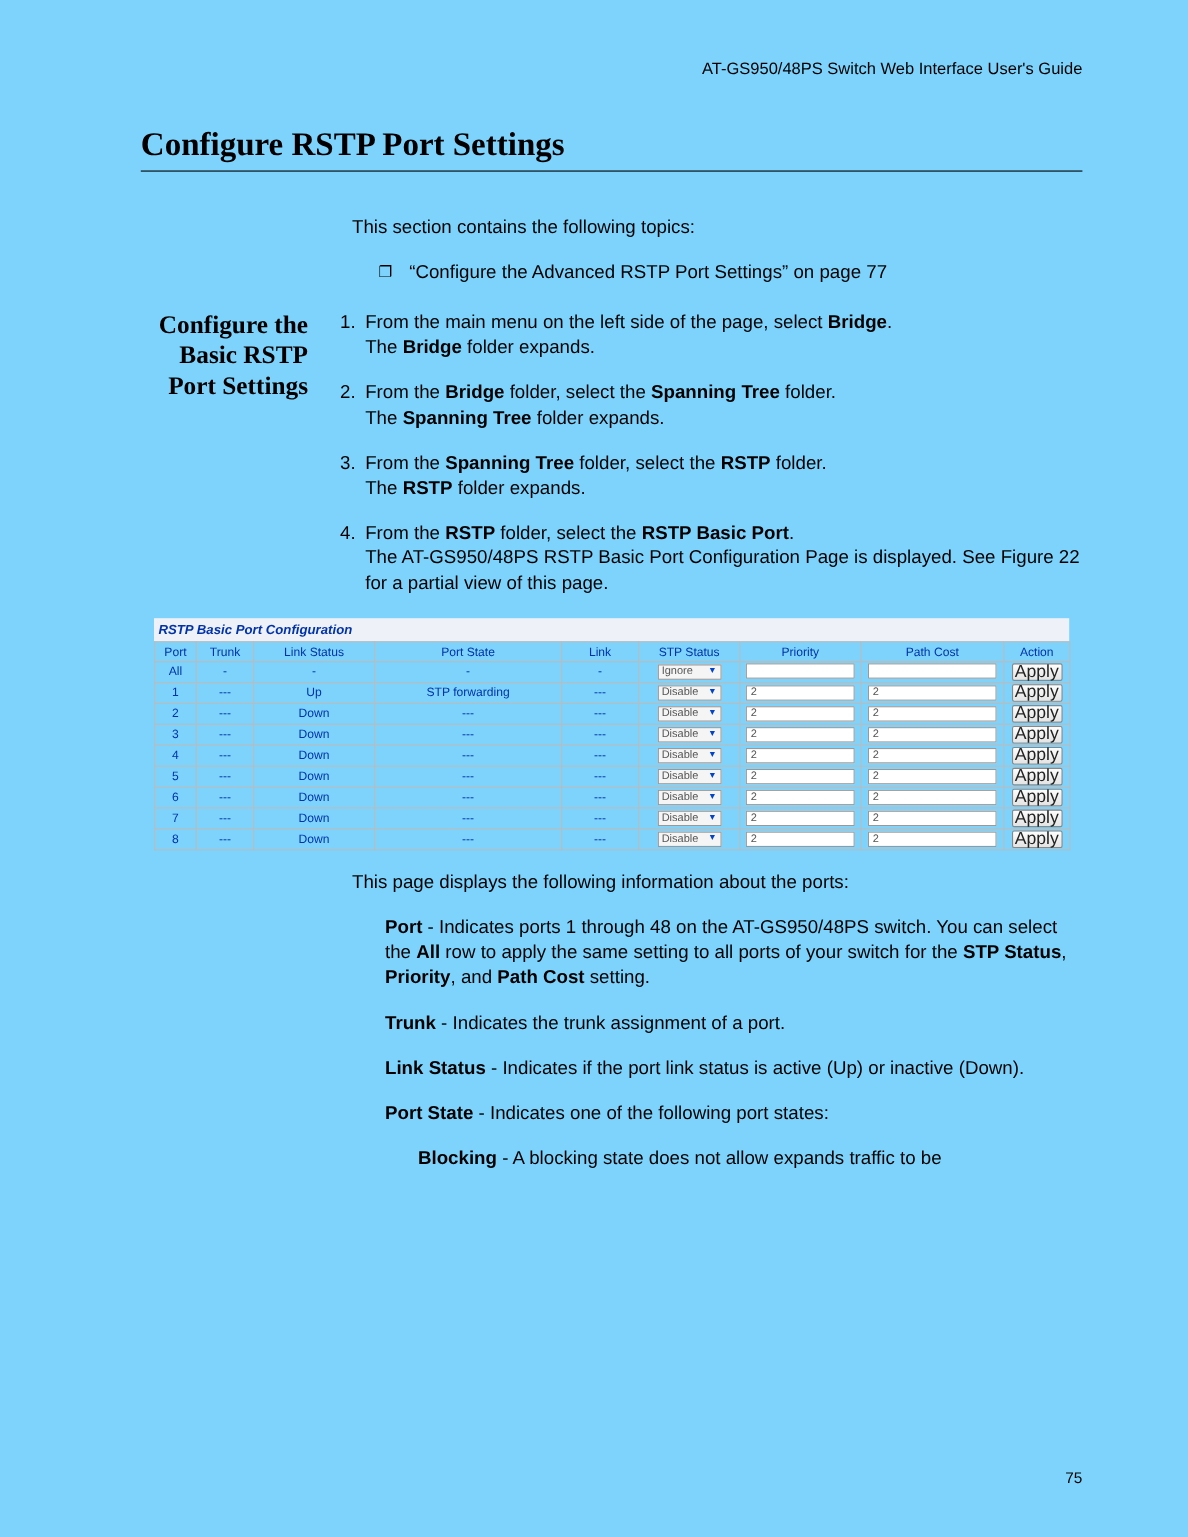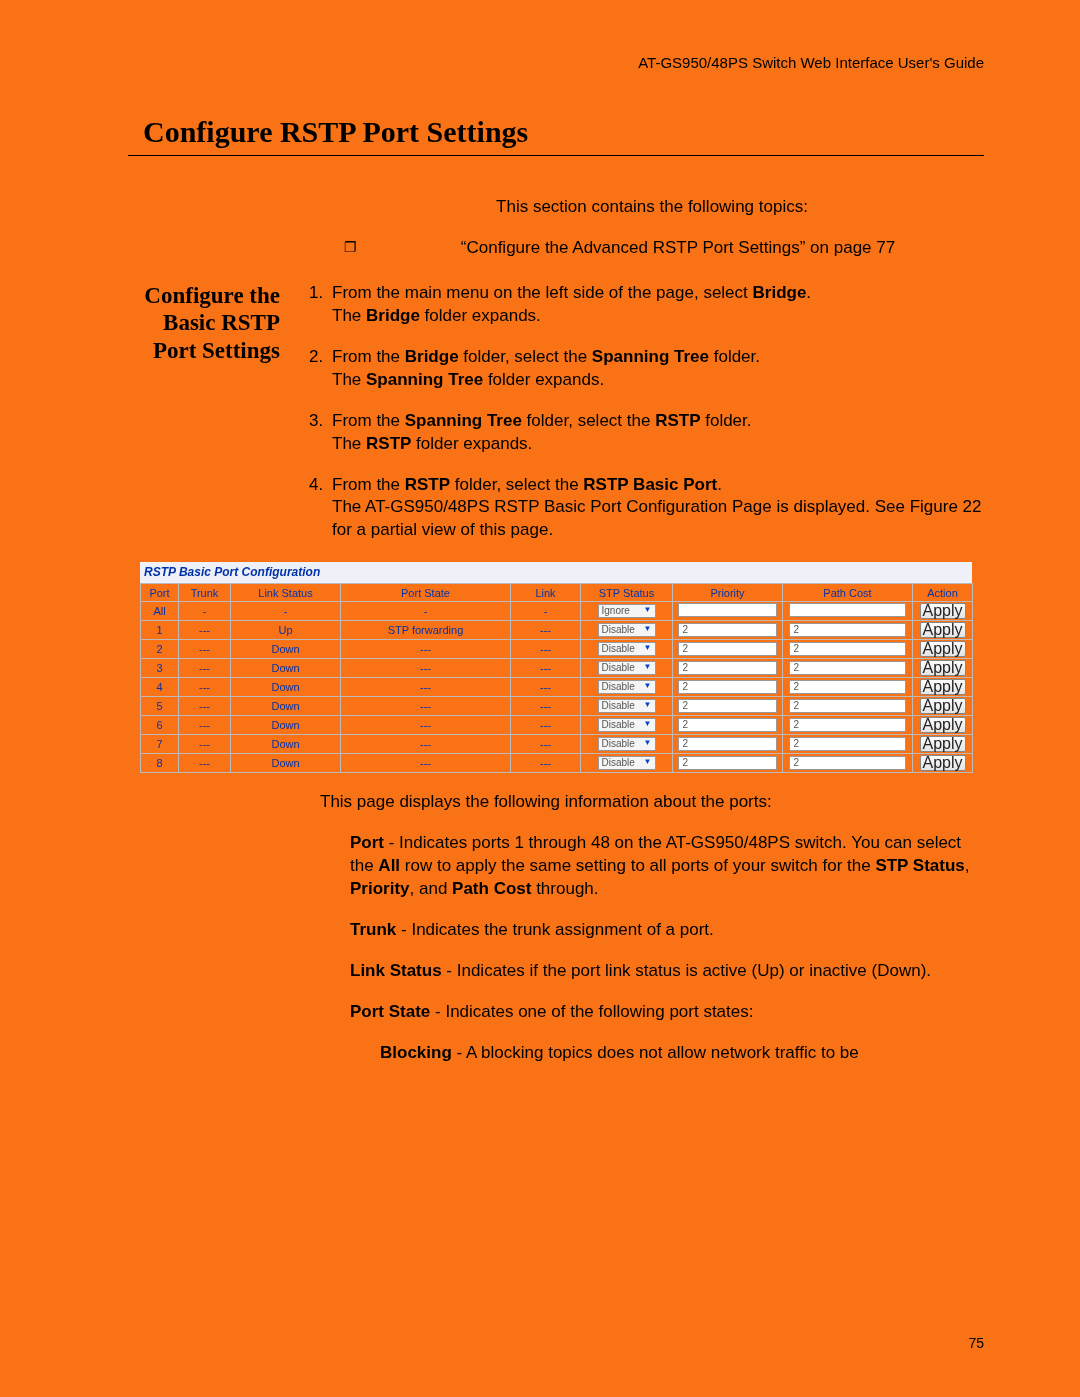--- a/index.html
+++ b/index.html
@@ -8,44 +8,43 @@
     background: #fff;
     font-family: Arial, Helvetica, sans-serif;
     color: #000;
   }
   .page {
     width: 1080px;
     height: 1397px;
     position: relative;
     box-sizing: border-box;
     padding: 54px 96px 40px 128px;
-    background: #f97316;
+    background: #7dd3fc;
   }
   .running-header {
     text-align: right;
     font-size: 15px;
     margin-bottom: 44px;
     color: #000;
   }
   h1.section-title {
     font-family: "Times New Roman", Times, serif;
     font-weight: bold;
     font-size: 30px;
-    margin: 0 0 6px 15px;
+    margin: 0 0 6px 0;
   }
   .hr {
     border: none;
     border-top: 1px solid #000;
     margin: 0 0 40px 0;
   }
   .intro {
     margin-left: 192px;
     font-size: 17px;
     line-height: 1.35;
-    text-align: center;
   }
   .intro p { margin: 0 0 18px 0; }
   .topics { margin: 0 0 22px 0; padding: 0; list-style: none; }
   .topics li { margin: 4px 0 4px 24px; position: relative; padding-left: 28px; }
   .topics li::before {
     content: "❐";
     position: absolute;
     left: 0;
     top: 1px;
     font-size: 14px;
@@ -340,23 +339,23 @@
             <td><span class="apply-btn">Apply</span></td>
           </tr>
         </tbody>
     </table>
   </div>
 
   <div class="body-col" style="margin-left:192px;">
     <p>This page displays the following information about the ports:</p>
     <div class="defs">
       <p>
-        <b>Port</b><span> - Indicates ports 1 through 48 on the AT-GS950/48PS switch. You can select the </span><b>All</b><span> row to apply the same setting to all ports of your switch for the </span><b>STP Status</b><span>, </span><b>Priority</b><span>, and </span><b>Path Cost</b><span> through.</span>
+        <b>Port</b><span> - Indicates ports 1 through 48 on the AT-GS950/48PS switch. You can select the </span><b>All</b><span> row to apply the same setting to all ports of your switch for the </span><b>STP Status</b><span>, </span><b>Priority</b><span>, and </span><b>Path Cost</b><span> setting.</span>
       </p>
       <p><b>Trunk</b><span> - Indicates the trunk assignment of a port.</span></p>
       <p><b>Link Status</b><span> - Indicates if the port link status is active (Up) or inactive (Down).</span></p>
       <p><b>Port State</b><span> - Indicates one of the following port states:</span></p>
-      <p class="sub"><b>Blocking</b><span> - A blocking topics does not allow network traffic to be</span></p>
+      <p class="sub"><b>Blocking</b><span> - A blocking state does not allow expands traffic to be</span></p>
     </div>
   </div>
 
   <div class="page-number">75</div>
 </div>
 
 </body></html>

